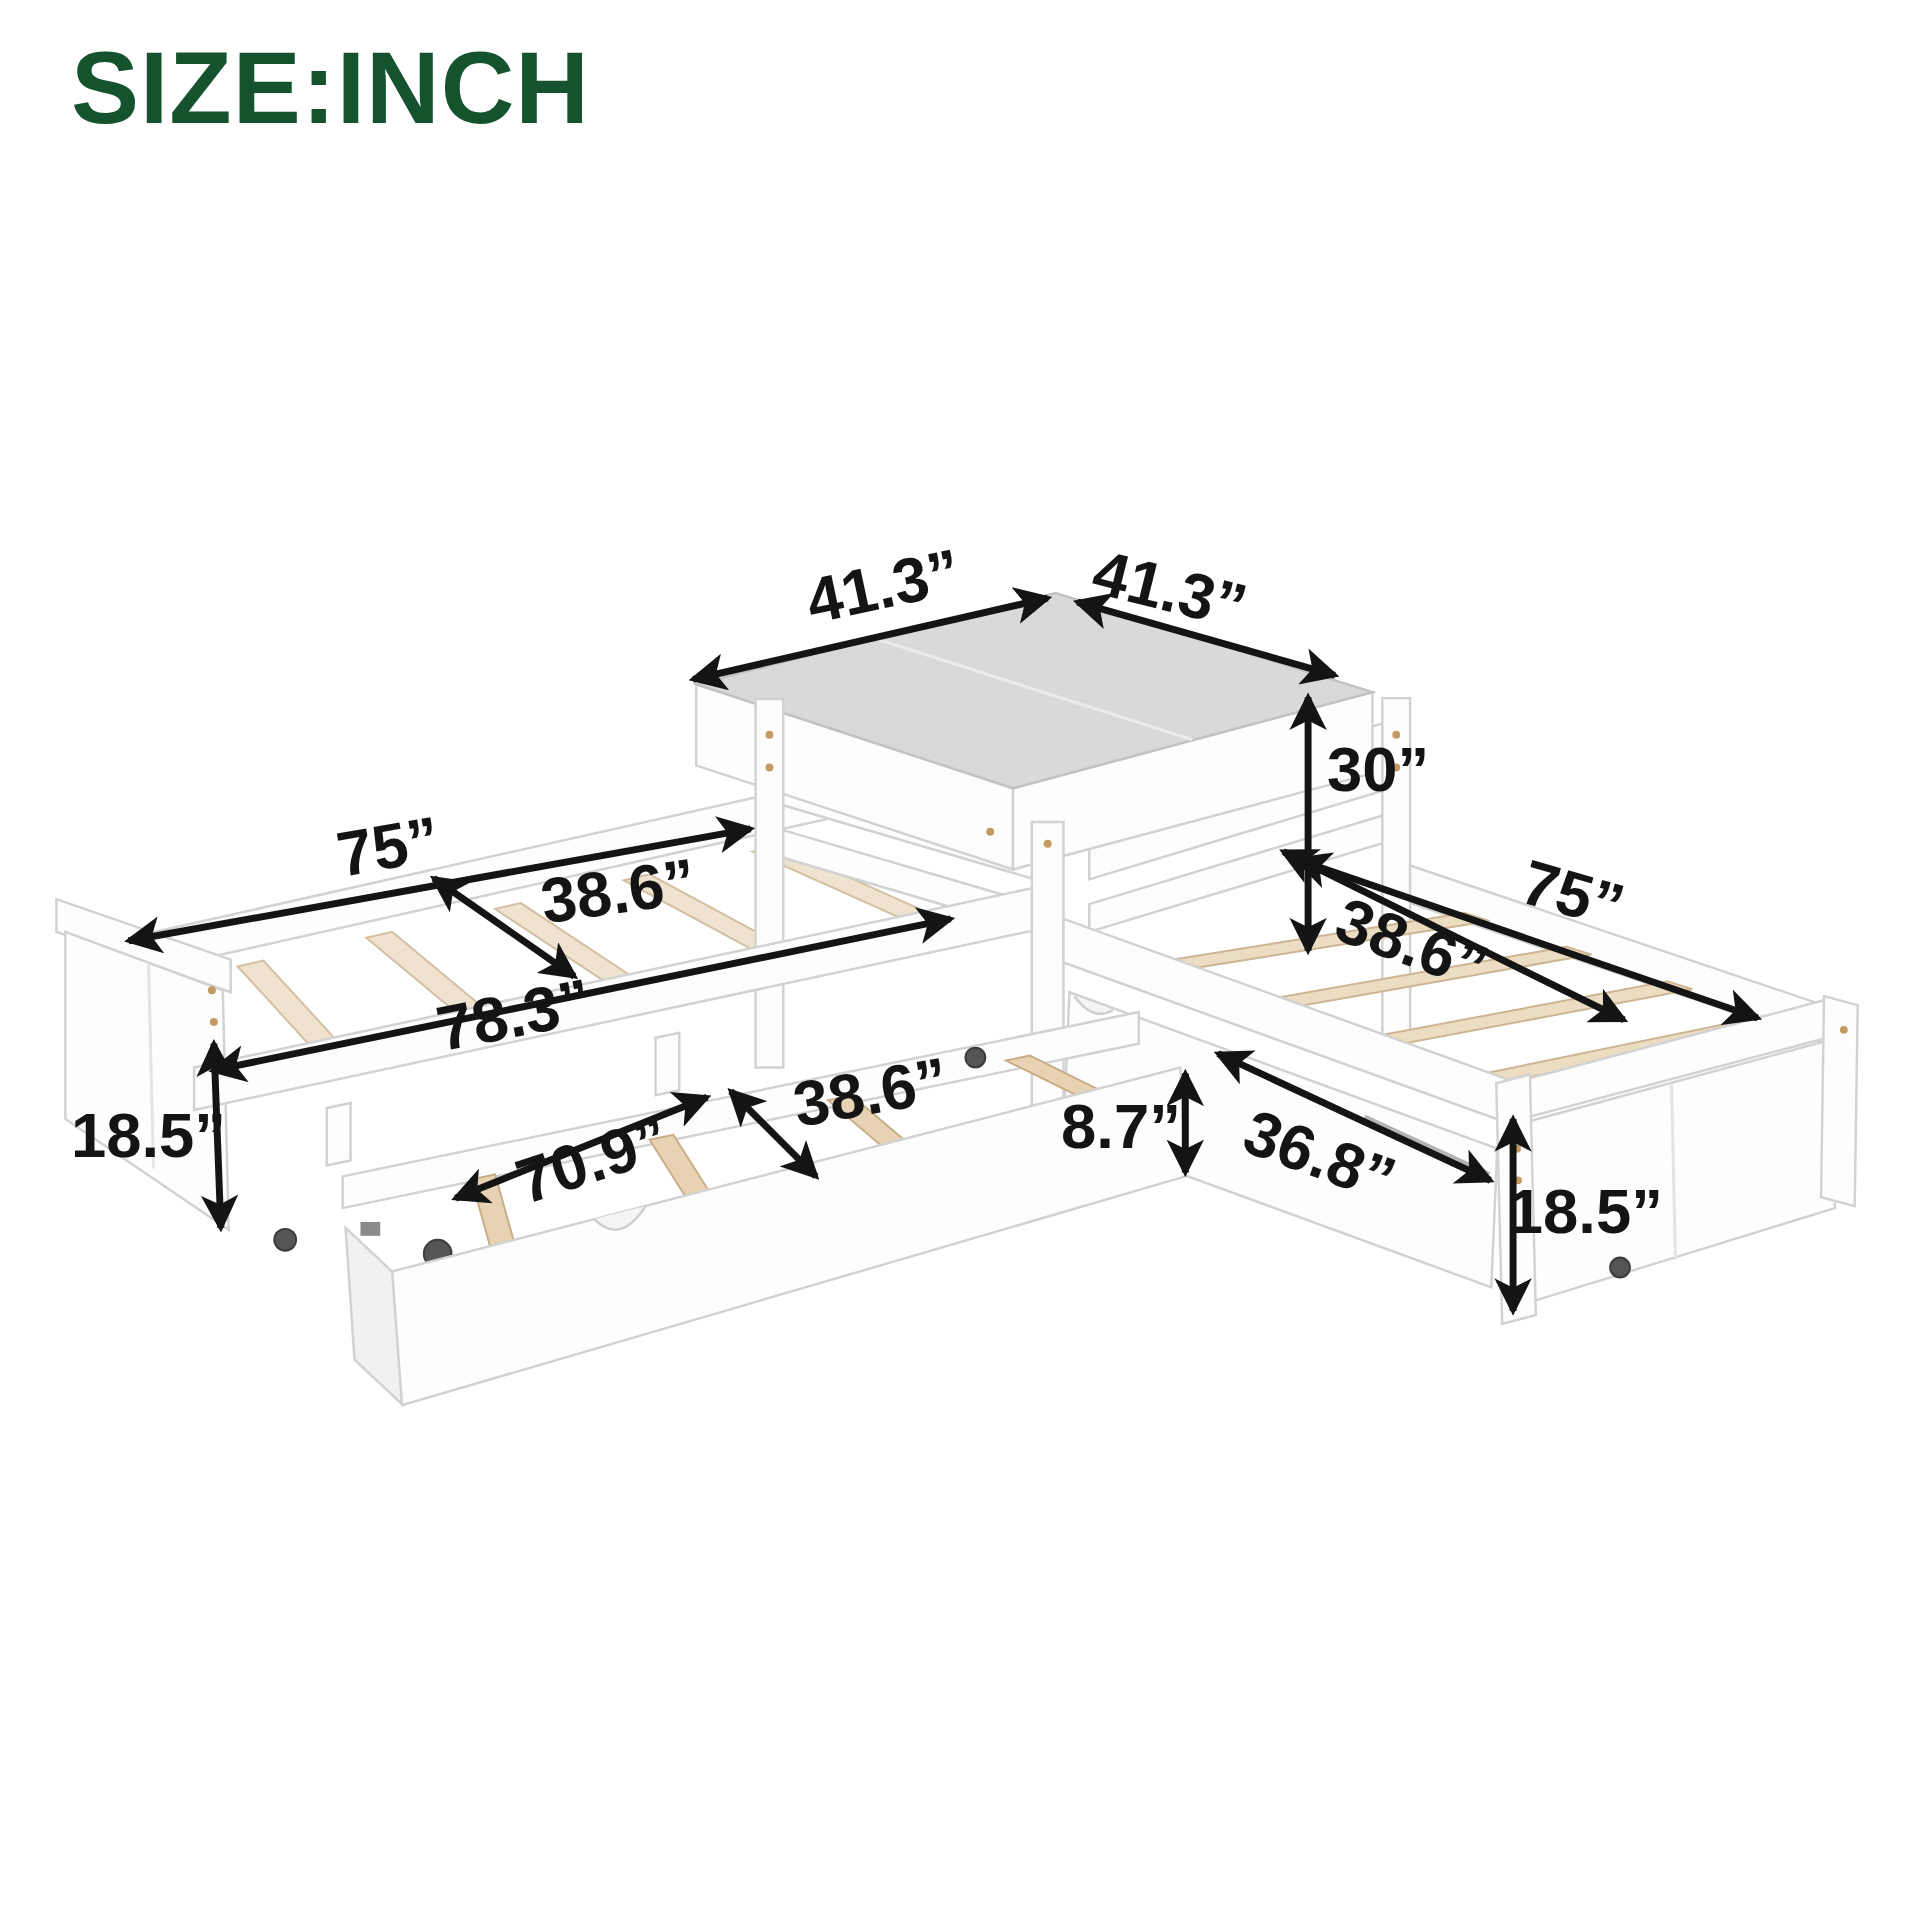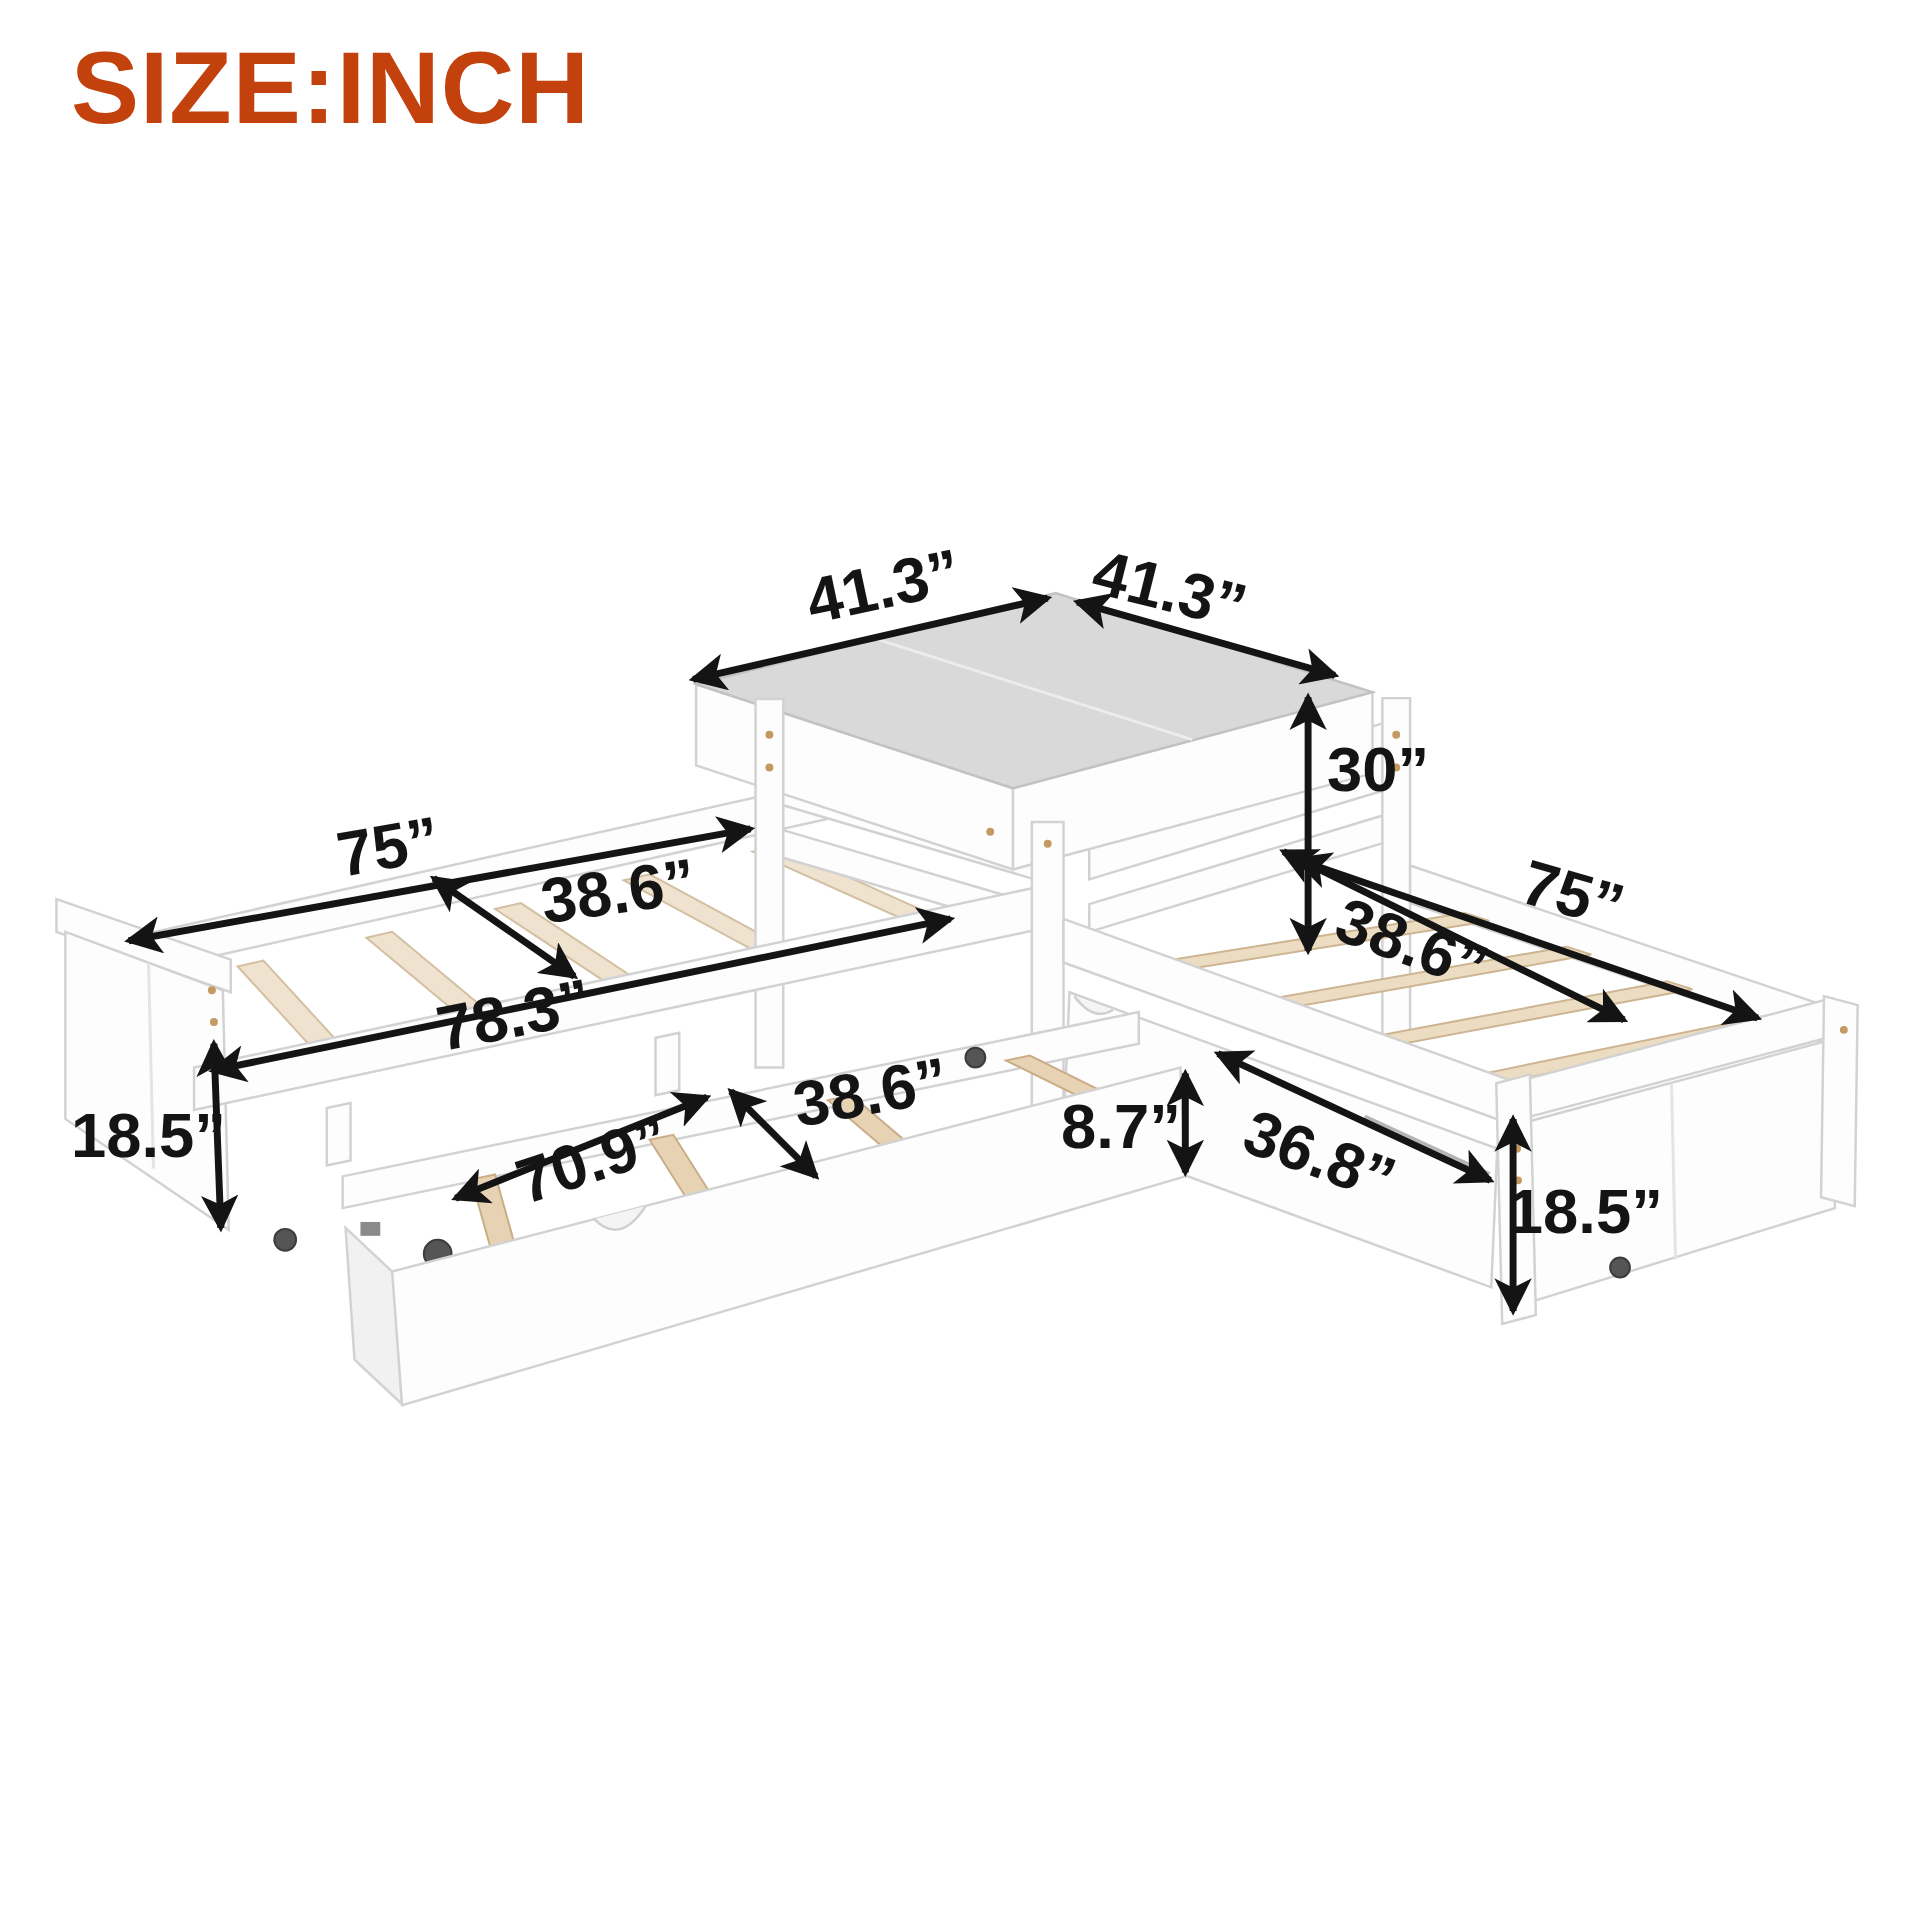--- a/index.html
+++ b/index.html
@@ -1,19 +1,19 @@
 <!DOCTYPE html>
 <html><head>
 <meta charset="utf-8">
 <style>
   html,body{margin:0;padding:0;background:#ffffff;}
   .page{position:relative;width:1927px;height:1927px;background:#ffffff;overflow:hidden;
         font-family:"Liberation Sans", sans-serif;}
   .title{position:absolute;left:71px;top:30px;font-size:102px;font-weight:bold;
-         color:#c2410c;letter-spacing:1px;}
+         color:#14532d;letter-spacing:1px;}
   svg{position:absolute;left:0;top:0;}
   .wood{fill:#fdfdfd;stroke:#d2d2d2;stroke-width:2.5;}
   .wood-sh{fill:#f1f1f1;stroke:#d2d2d2;stroke-width:2.5;}
   .slatL{fill:#efe3d0;stroke:#d3bfa1;stroke-width:2;}
   .slatR{fill:#ecdcc2;stroke:#cdb592;stroke-width:2;}
   .slatT{fill:#e7d3b3;stroke:#c8ad86;stroke-width:2;}
   .top{fill:#d9d9d9;stroke:#c2c2c2;stroke-width:2.5;}
   .dim{stroke:#141414;stroke-width:7;fill:none;}
   .lbl{font-family:"Liberation Sans", sans-serif;font-size:64px;font-weight:bold;fill:#141414;}
   .screw{fill:#c49a62;}

